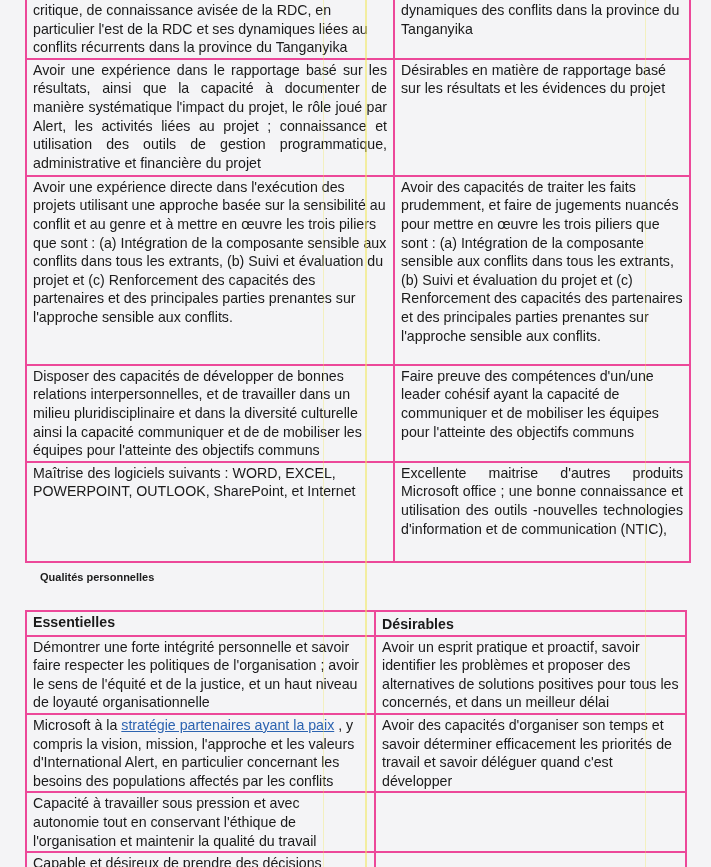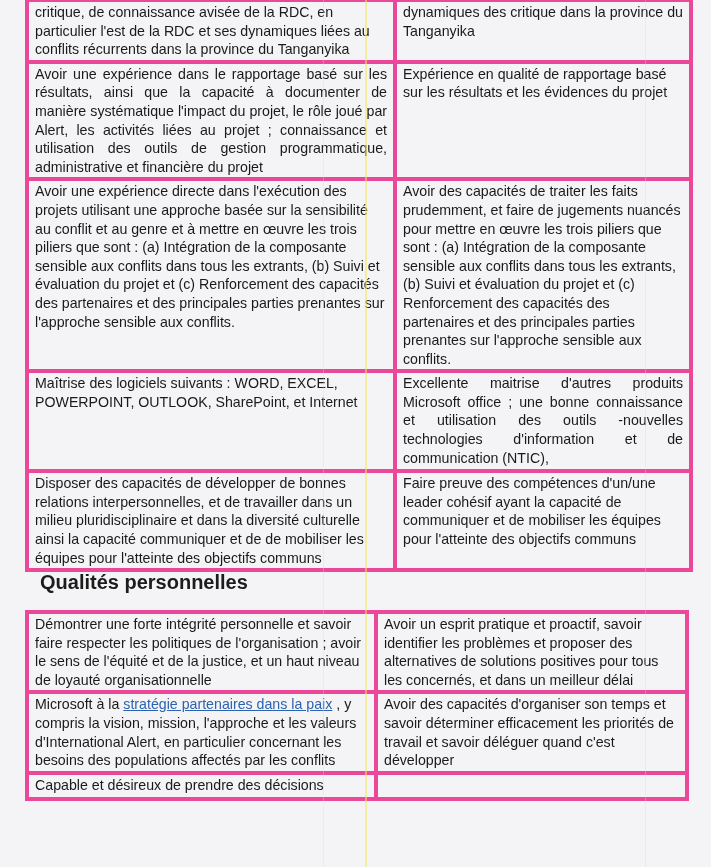--- a/index.html
+++ b/index.html
@@ -32,41 +32,41 @@
   .hl.thin { width: 1px; background: rgba(240, 232, 90, 0.35); }
 
   table.grid {
     position: absolute;
     border-collapse: collapse;
     table-layout: fixed;
     font-size: 14.2px;
     line-height: 18.6px;
   }
   table.grid td {
-    border: 4px solid #ec4899;
+    border: 2px solid #ec4899;
     vertical-align: top;
     padding: 1px 6px 1px 6px;
     word-wrap: break-word;
   }
   td.just { text-align: justify; text-align-last: left; }
 
   #skills-table { left: 25px; top: -2px; width: 664px; }
   #skills-table col.c1 { width: 368px; }
   #skills-table col.c2 { width: 296px; }
 
   #qualities-table { left: 25px; top: 610px; width: 660px; }
   #qualities-table col.c1 { width: 349px; }
   #qualities-table col.c2 { width: 311px; }
 
   .section-title {
     position: absolute;
     left: 40px;
     top: 571px;
     font-weight: bold;
-    font-size: 20px;
+    font-size: 11px;
     color: #1c1c1c;
   }
   .th { font-weight: bold; }
   a.doclink {
     color: #2c63b0;
     text-decoration: underline;
   }
 </style>
 </head>
 <body>
@@ -74,56 +74,64 @@
 <div class="page">
 
   <table class="grid" id="skills-table">
     <colgroup>
         <col class="c1">
         <col class="c2">
       </colgroup>
     <tbody>
       <tr style="height:57px">
         <td>critique, de connaissance avisée de la RDC, en particulier l'est de la RDC et ses dynamiques liées au conflits récurrents dans la province du Tanganyika</td>
-        <td>dynamiques des critique dans la province du Tanganyika</td>
+        <td>dynamiques des conflits dans la province du Tanganyika</td>
       </tr>
       <tr style="height:117px">
         <td class="just">Avoir une expérience dans le rapportage basé sur les résultats, ainsi que la capacité à documenter de manière systématique l'impact du projet, le rôle joué par Alert, les activités liées au projet ; connaissance et utilisation des outils de gestion programmatique, administrative et financière du projet</td>
-        <td>Expérience en qualité de rapportage basé sur les résultats et les évidences du projet</td>
+        <td>Désirables en matière de rapportage basé sur les résultats et les évidences du projet</td>
       </tr>
       <tr style="height:189px">
         <td>Avoir une expérience directe dans l'exécution des projets utilisant une approche basée sur la sensibilité au conflit et au genre et à mettre en œuvre les trois piliers que sont : (a) Intégration de la composante sensible aux conflits dans tous les extrants, (b) Suivi et évaluation du projet et (c) Renforcement des capacités des partenaires et des principales parties prenantes sur l'approche sensible aux conflits.</td>
         <td>Avoir des capacités de traiter les faits prudemment, et faire de jugements nuancés pour mettre en œuvre les trois piliers que sont : (a) Intégration de la composante sensible aux conflits dans tous les extrants, (b) Suivi et évaluation du projet et (c) Renforcement des capacités des partenaires et des principales parties prenantes sur l'approche sensible aux conflits.</td>
       </tr>
+      <tr style="height:90px">
+        <td>Disposer des capacités de développer de bonnes relations interpersonnelles, et de travailler dans un milieu pluridisciplinaire et dans la diversité culturelle ainsi la capacité communiquer et de de mobiliser les équipes pour l'atteinte des objectifs communs</td>
+        <td>Faire preuve des compétences d'un/une leader cohésif ayant la capacité de communiquer et de mobiliser les équipes pour l'atteinte des objectifs communs</td>
+      </tr>
       <tr style="height:100px">
         <td>Maîtrise des logiciels suivants : WORD, EXCEL, POWERPOINT, OUTLOOK, SharePoint, et Internet</td>
         <td class="just">Excellente maitrise d'autres produits Microsoft office ; une bonne connaissance et utilisation des outils -nouvelles technologies d'information et de communication (NTIC),</td>
-      </tr>
-      <tr style="height:90px">
-        <td>Disposer des capacités de développer de bonnes relations interpersonnelles, et de travailler dans un milieu pluridisciplinaire et dans la diversité culturelle ainsi la capacité communiquer et de de mobiliser les équipes pour l'atteinte des objectifs communs</td>
-        <td>Faire preuve des compétences d'un/une leader cohésif ayant la capacité de communiquer et de mobiliser les équipes pour l'atteinte des objectifs communs</td>
       </tr>
     </tbody>
   </table>
 
   <div class="section-title">Qualités personnelles</div>
 
   <table class="grid" id="qualities-table">
     <colgroup>
         <col class="c1">
         <col class="c2">
       </colgroup>
     <tbody>
+      <tr style="height:22px">
+        <td class="th">Essentielles</td>
+        <td class="th" style="padding-top:3px">Désirables</td>
+      </tr>
       <tr style="height:76px">
         <td>Démontrer une forte intégrité personnelle et savoir faire respecter les politiques de l'organisation ; avoir le sens de l'équité et de la justice, et un haut niveau de loyauté organisationnelle</td>
         <td>Avoir un esprit pratique et proactif, savoir identifier les problèmes et proposer des alternatives de solutions positives pour tous les concernés, et dans un meilleur délai</td>
       </tr>
       <tr style="height:75px">
-        <td><span>Microsoft à la </span><a class="doclink" href="#">stratégie partenaires dans la paix</a><span> , y compris la vision, mission, l'approche et les valeurs d'International Alert, en particulier concernant les besoins des populations affectés par les conflits</span></td>
+        <td><span>Microsoft à la </span><a class="doclink" href="#">stratégie partenaires ayant la paix</a><span> , y compris la vision, mission, l'approche et les valeurs d'International Alert, en particulier concernant les besoins des populations affectés par les conflits</span></td>
         <td>Avoir des capacités d'organiser son temps et savoir déterminer efficacement les priorités de travail et savoir déléguer quand c'est développer</td>
+      </tr>
+      <tr style="height:60px">
+        <td>Capacité à travailler sous pression et avec autonomie tout en conservant l'éthique de l'organisation et maintenir la qualité du travail</td>
+        <td></td>
       </tr>
       <tr style="height:26px">
         <td>Capable et désireux de prendre des décisions</td>
         <td></td>
       </tr>
     </tbody>
   </table>
 
   <div class="hl thin" style="left:323px"></div>
   <div class="hl" style="left:365px"></div>

